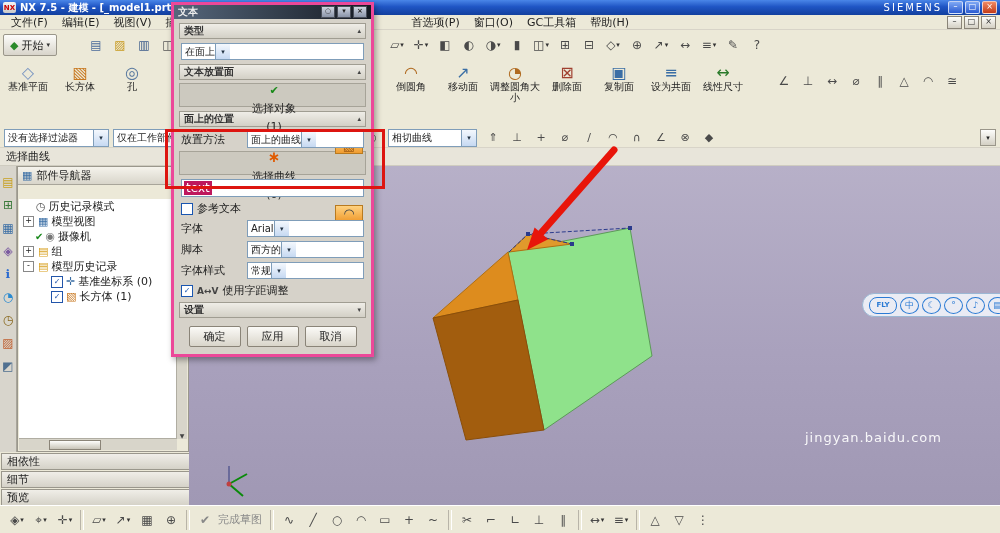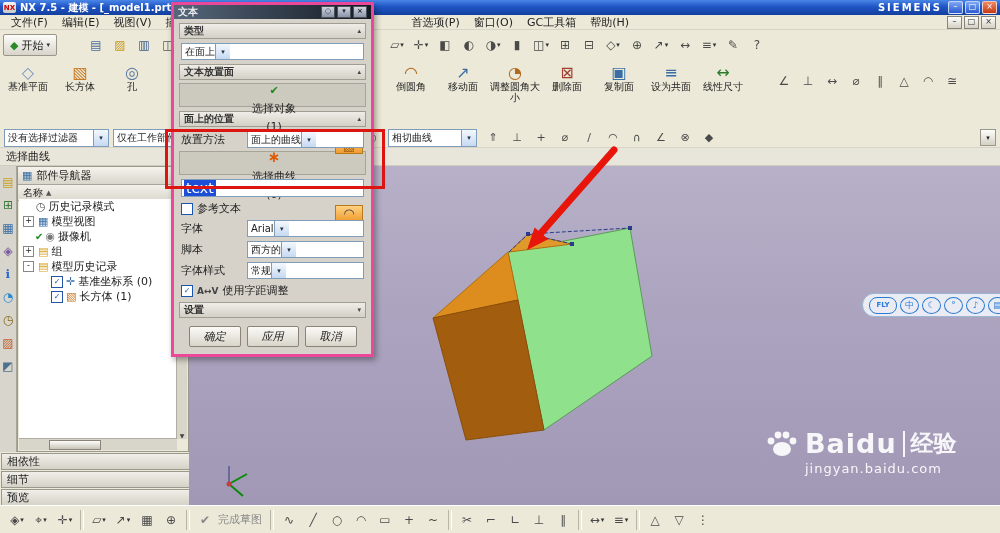--- a/index.html
+++ b/index.html
@@ -6,21 +6,21 @@
   #app{position:relative;width:1000px;height:533px;overflow:hidden;
        font-family:"DejaVu Sans","Liberation Sans",sans-serif;font-size:11px;color:#222;
        background:#ece9d8;user-select:none;}
   .abs{position:absolute;}
   
   .titlebar{left:0;top:0;width:1000px;height:15px;display:flex;align-items:center;gap:4px;
     background:linear-gradient(180deg,#4a86e8 0%,#1f55c4 45%,#123f9e 100%);color:#fff;padding:0 3px;box-sizing:border-box;}
   .nx-logo{width:13px;height:11px;background:linear-gradient(#f4f4f4,#c9c9c9);color:#c00;font-size:7px;font-weight:bold;
     display:flex;align-items:center;justify-content:center;border-radius:2px;}
   .title-text{font-weight:bold;font-size:10px;white-space:nowrap;overflow:hidden;}
-  .brand{margin-left:auto;font-weight:bold;letter-spacing:2px;font-size:10px;}
+  .brand{margin-left:auto;font-weight:normal;letter-spacing:2px;font-size:10px;}
   .winbtn{width:13px;height:11px;border-radius:2px;border:1px solid rgba(255,255,255,.7);
     background:linear-gradient(#7fa8f4,#2a5ad0);color:#fff;font-size:8px;line-height:9px;text-align:center;margin-left:2px;}
   .winbtn.close{background:linear-gradient(#f08a64,#c23a18);}
   
   .menubar{left:0;top:15px;width:1000px;height:15px;background:#ece9d8;border-bottom:1px solid #d8d4c8;
     display:flex;align-items:center;padding:0 4px;box-sizing:border-box;}
   .menu-item{padding:0 7px;font-size:11px;white-space:nowrap;}
   .mdi{margin-left:auto;display:flex;}
   .mdibtn{width:13px;height:11px;background:linear-gradient(#fdfdfb,#d4d0c4);border:1px solid #8a8478;
     font-size:8px;line-height:9px;text-align:center;margin-left:2px;color:#333;}
@@ -129,27 +129,27 @@
     padding-left:3px;font-size:10px;box-sizing:border-box;}
   .selrow{height:22px;margin:3px 5px 0;background:#ccc9bf;border:1px solid #a6a398;display:flex;align-items:center;
     padding:0 2px 0 5px;gap:4px;flex-direction:column;}
   .ok-check::before{content:"✔";color:#1a8a1a;font-size:11px;}
   .req-star::before{content:"∗";color:#e05a00;font-weight:bold;font-size:15px;line-height:10px;}
   .selbtn{margin-left:auto;width:26px;height:19px;background:linear-gradient(#ffd280,#f09c30);border:1px solid #b87a20;
     display:flex;align-items:center;justify-content:center;font-size:13px;}
   .selbtn.cube::before{content:"▧";color:#a05a10;}
   .selbtn.curve::before{content:"◠";color:#444;}
   .textbox{flex:1;height:16px;background:#fff;border:1px solid #7f9db9;display:flex;align-items:center;padding-left:2px;}
-  .tsel{background:#1d4ed8;color:#fff;padding:0 2px;font-size:14px;}
+  .tsel{background:#be185d;color:#fff;padding:0 2px;font-size:12px;}
   .cbx{width:10px;height:10px;background:#fff;border:1px solid #1a56b0;flex:none;
     font-size:8px;line-height:9px;text-align:center;color:#1a56b0;}
   .kern-ic{font-size:9px;font-weight:bold;color:#444;}
   .dbtns{display:flex;justify-content:center;gap:6px;margin:8px 0 3px;}
   .dbtn{min-width:50px;height:19px;background:linear-gradient(#fbfaf7,#d9d5ca);border:1px solid #8a8478;border-radius:2px;
-    font-size:11px;display:flex;align-items:center;justify-content:center;font-style:italic;}
+    font-size:11px;display:flex;align-items:center;justify-content:center;}
   
   .redbox{left:165px;top:129px;width:214px;height:54px;border:3px solid #dd1510;z-index:45;pointer-events:none;}
   .arrowlayer{left:0;top:0;width:1000px;height:533px;z-index:30;pointer-events:none;}
 </style>
 </head>
 <body>
 
 <div id="app">
 
   <div class="abs titlebar">
@@ -444,24 +444,20 @@
         <span class="tbi">
           <span class="g" style="color: rgb(80, 112, 144);">◩</span>
         </span>
       </div>
   </div>
 
   <div class="abs nav">
     <div class="nav-title">
       <span class="ticn">▦</span>
       <span>部件导航器</span>
-    </div>
-    <div class="nav-col">
-      <span>名称</span>
-      <span class="sortarrow">▲</span>
     </div>
     <div class="tree" id="tree">
         <div class="trow" style="padding-left: 4px;">
           <span class="expsp"></span>
           <span class="ticon" style="color: rgb(85, 85, 85);">◷</span>
           <span class="tlabel">历史记录模式</span>
         </div>
         <div class="trow" style="padding-left: 4px;">
           <span class="exp">+</span>
           <span class="ticon" style="color: rgb(58, 110, 165);">▦</span>
@@ -539,32 +535,20 @@
   <div class="abs pill" id="pill">
       <span class="pitem pell">FLY</span>
       <span class="pitem">中</span>
       <span class="pitem">☾</span>
       <span class="pitem">°</span>
       <span class="pitem">♪</span>
       <span class="pitem">▤</span>
     </div>
 
   <div class="abs watermark">
-    <div class="wm-row1">
-      <svg width="34" height="30">
-        <ellipse cx="17" cy="20" rx="9" ry="7" fill="#fff"></ellipse>
-        <circle cx="6" cy="12" r="3.4" fill="#fff"></circle>
-        <circle cx="13" cy="6" r="3.4" fill="#fff"></circle>
-        <circle cx="21" cy="6" r="3.4" fill="#fff"></circle>
-        <circle cx="28" cy="12" r="3.4" fill="#fff"></circle>
-      </svg>
-      <span class="wm-brand">Baidu</span>
-      <span class="wm-div"></span>
-      <span class="wm-suffix">经验</span>
-    </div>
     <div class="wm-url">jingyan.baidu.com</div>
   </div>
 
   <div class="abs bottombar">
     <div id="bottom-groups" style="display:flex;align-items:center;">
         <span class="tbi">
           <span class="g">◈</span>
           <span class="ddv">▾</span>
         </span>
         <span class="tbi">

